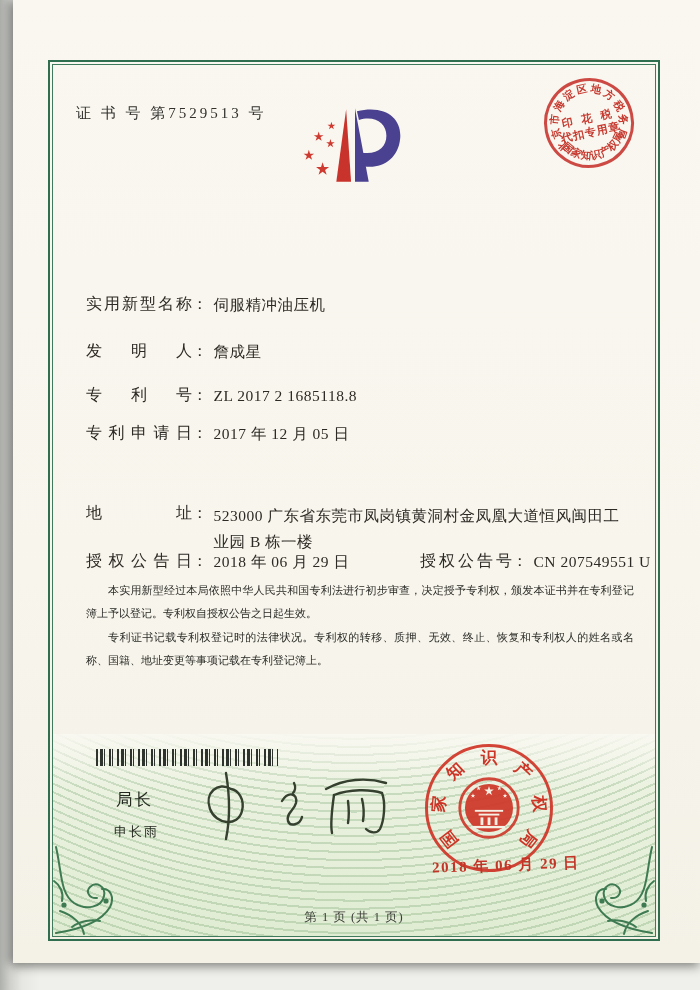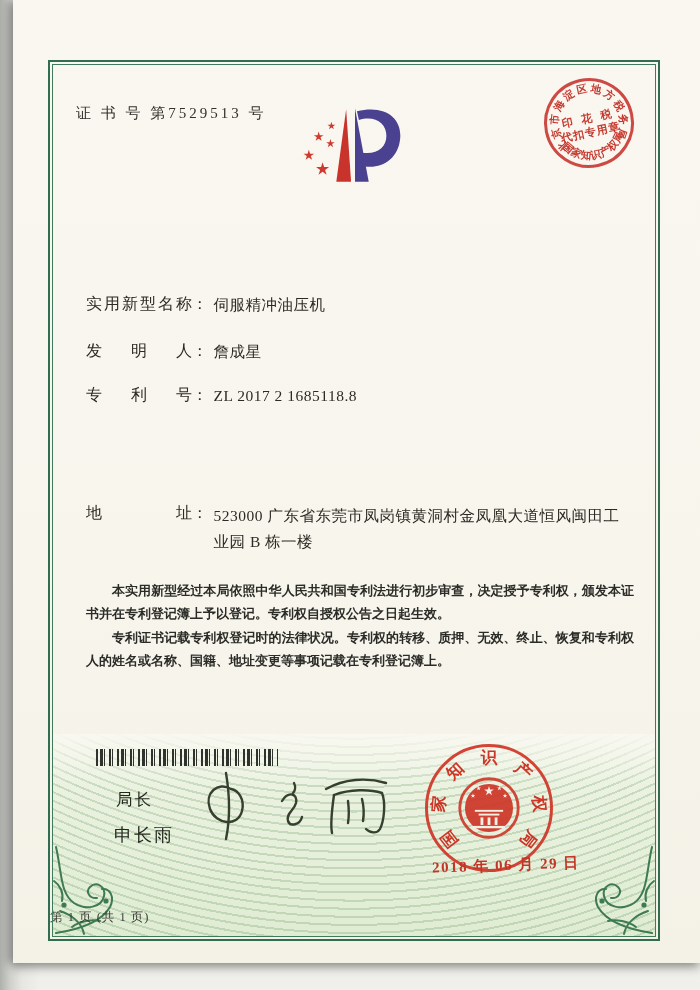--- a/index.html
+++ b/index.html
@@ -34,21 +34,21 @@
   .frow { position:absolute; left:36px; width:556px; font-size:15.5px; color:#2d2a25; }
   .flabel { display:inline-block; width:106px; text-align:justify; text-align-last:justify; font-size:16px; vertical-align:top; }
   .flabel.sm { width:92px; }
   .fcolon { display:inline-block; vertical-align:top; }
   .fvalue { display:inline-block; vertical-align:top; margin-left:6px; letter-spacing:.5px; line-height:22px; }
   .fvalue.wrap { width:414px; line-height:26px; }
   .fright { position:absolute; left:334px; top:0; white-space:nowrap; }
 
   
   .paras { position:absolute; left:36px; top:517px; width:548px; }
-  .paras p { margin:0; text-indent:2em; text-align:justify; font-size:13px; line-height:23.4px; color:#2b2b27;font-weight:bold; }
+  .paras p { margin:0; text-indent:2em; text-align:justify; font-size:11px; line-height:23.4px; color:#2b2b27; }
 
   
   .band {
     position:absolute; left:3px; right:3px; bottom:3px; top:672px;
     background:
       linear-gradient(180deg, rgba(249,248,241,.95) 0%, rgba(249,248,241,0) 26%),
       repeating-radial-gradient(160% 1300px at 50% -1120px, rgba(255,255,255,0) 0 4.5px, rgba(118,164,112,.30) 4.5px 6px),
       linear-gradient(180deg,#eff4e5,#dfecd2);
   }
   .ornament { position:absolute; bottom:2px; width:88px; height:96px; }
@@ -57,40 +57,40 @@
 
   .barcode {
     position:absolute; left:46px; top:687px; width:182px; height:17px;
     background: repeating-linear-gradient(90deg,
       #2e332e 0 2px, transparent 2px 4px, #2e332e 4px 7px, transparent 7px 8px,
       #2e332e 8px 9px, transparent 9px 13px, #2e332e 13px 15px, transparent 15px 16px,
       #2e332e 16px 17px, transparent 17px 21px);
   }
 
   .signer-role { position:absolute; left:66px; top:727px; font-size:16.5px; letter-spacing:2px; color:#23281f;font-family:Liberation Mono, monospace; }
-  .signer-name { position:absolute; left:64px; top:761px; font-size:18px; letter-spacing:2px; color:#23281f; }
+  .signer-name { position:absolute; left:64px; top:761px; font-size:13px; letter-spacing:2px; color:#23281f; }
   .signature { position:absolute; left:148px; top:703px; }
 
   
   .seal { position:absolute; left:375px; top:682px; width:128px; height:128px; }
   .seal-ring { position:absolute; inset:0; border:3.5px solid rgba(207,52,38,.92); border-radius:50%; }
   .seal .arc span { position:absolute; left:50%; top:50%; font-size:16.5px; font-weight:700; color:#cd3527; }
   .seal-emblem { position:absolute; left:50%; top:50%; transform:translate(-50%,-50%); }
   .seal-date {
     position:absolute; left:382px; top:794px; font-size:15px; color:#c23527;
     letter-spacing:1.5px; transform:rotate(-2deg); font-weight:600; white-space:nowrap;
   }
 
   .tax-stamp { position:absolute; left:494px; top:16px; width:90px; height:90px; transform:rotate(-12deg); }
   .tax-ring { position:absolute; inset:0; border:3px solid rgba(198,44,38,.85); border-radius:50%; }
   .tax-stamp .arc span { position:absolute; left:50%; top:50%; font-size:10.5px; font-weight:600; color:#c63a30; }
   .tax-c1 { position:absolute; left:0; right:0; top:33px; text-align:center; font-size:11px; font-weight:700; color:#c63a30; letter-spacing:3px; }
   .tax-c2 { position:absolute; left:0; right:0; top:47px; text-align:center; font-size:11px; font-weight:700; color:#c63a30; letter-spacing:1px; }
 
-  .page-footer { position:absolute; left:0; right:0; top:847px; text-align:left; font-size:12.5px; color:#3a3d36; letter-spacing:1px; }
+  .page-footer { position:absolute; left:0; right:0; top:847px; text-align:center; font-size:12.5px; color:#3a3d36; letter-spacing:1px; }
 </style>
 </head>
 <body>
 
 <div class="paper">
   <div class="frame">
 
     <div class="cert-no">证 书 号 第7529513 号</div>
 
     <div class="tax-stamp">
@@ -139,22 +139,31 @@
 
     <div class="frow" style="top:279px">
       <span class="flabel">发明人</span><span class="fcolon">：</span><span class="fvalue">詹成星</span>
     </div>
     <div class="frow" style="top:232px">
       <span class="flabel">实用新型名称</span><span class="fcolon">：</span><span class="fvalue">伺服精冲油压机</span>
     </div>
     <div class="frow" style="top:323px">
       <span class="flabel">专利号</span><span class="fcolon">：</span><span class="fvalue">ZL 2017 2 1685118.8</span>
     </div>
+    <div class="frow" style="top:361px">
+      <span class="flabel">专利申请日</span><span class="fcolon">：</span><span class="fvalue">2017 年 12 月 05 日</span>
+    </div>
     <div class="frow" style="top:441px">
       <span class="flabel">地址</span><span class="fcolon">：</span><span class="fvalue wrap">523000 广东省东莞市凤岗镇黄洞村金凤凰大道恒风闽田工业园 B 栋一楼</span>
+    </div>
+    <div class="frow" style="top:489px">
+      <span class="flabel">授权公告日</span><span class="fcolon">：</span><span class="fvalue">2018 年 06 月 29 日</span>
+      <span class="fright">
+        <span class="flabel sm">授权公告号</span><span class="fcolon">：</span><span class="fvalue">CN 207549551 U</span>
+      </span>
     </div>
 
     <div class="paras">
       <p>本实用新型经过本局依照中华人民共和国专利法进行初步审查，决定授予专利权，颁发本证书并在专利登记簿上予以登记。专利权自授权公告之日起生效。</p>
       <p>专利证书记载专利权登记时的法律状况。专利权的转移、质押、无效、终止、恢复和专利权人的姓名或名称、国籍、地址变更等事项记载在专利登记簿上。</p>
     </div>
 
     <div class="band"></div>
 
     <svg class="ornament left" viewBox="0 0 88 96" fill="none" stroke="#3e7b52" stroke-width="2" stroke-linecap="round">

